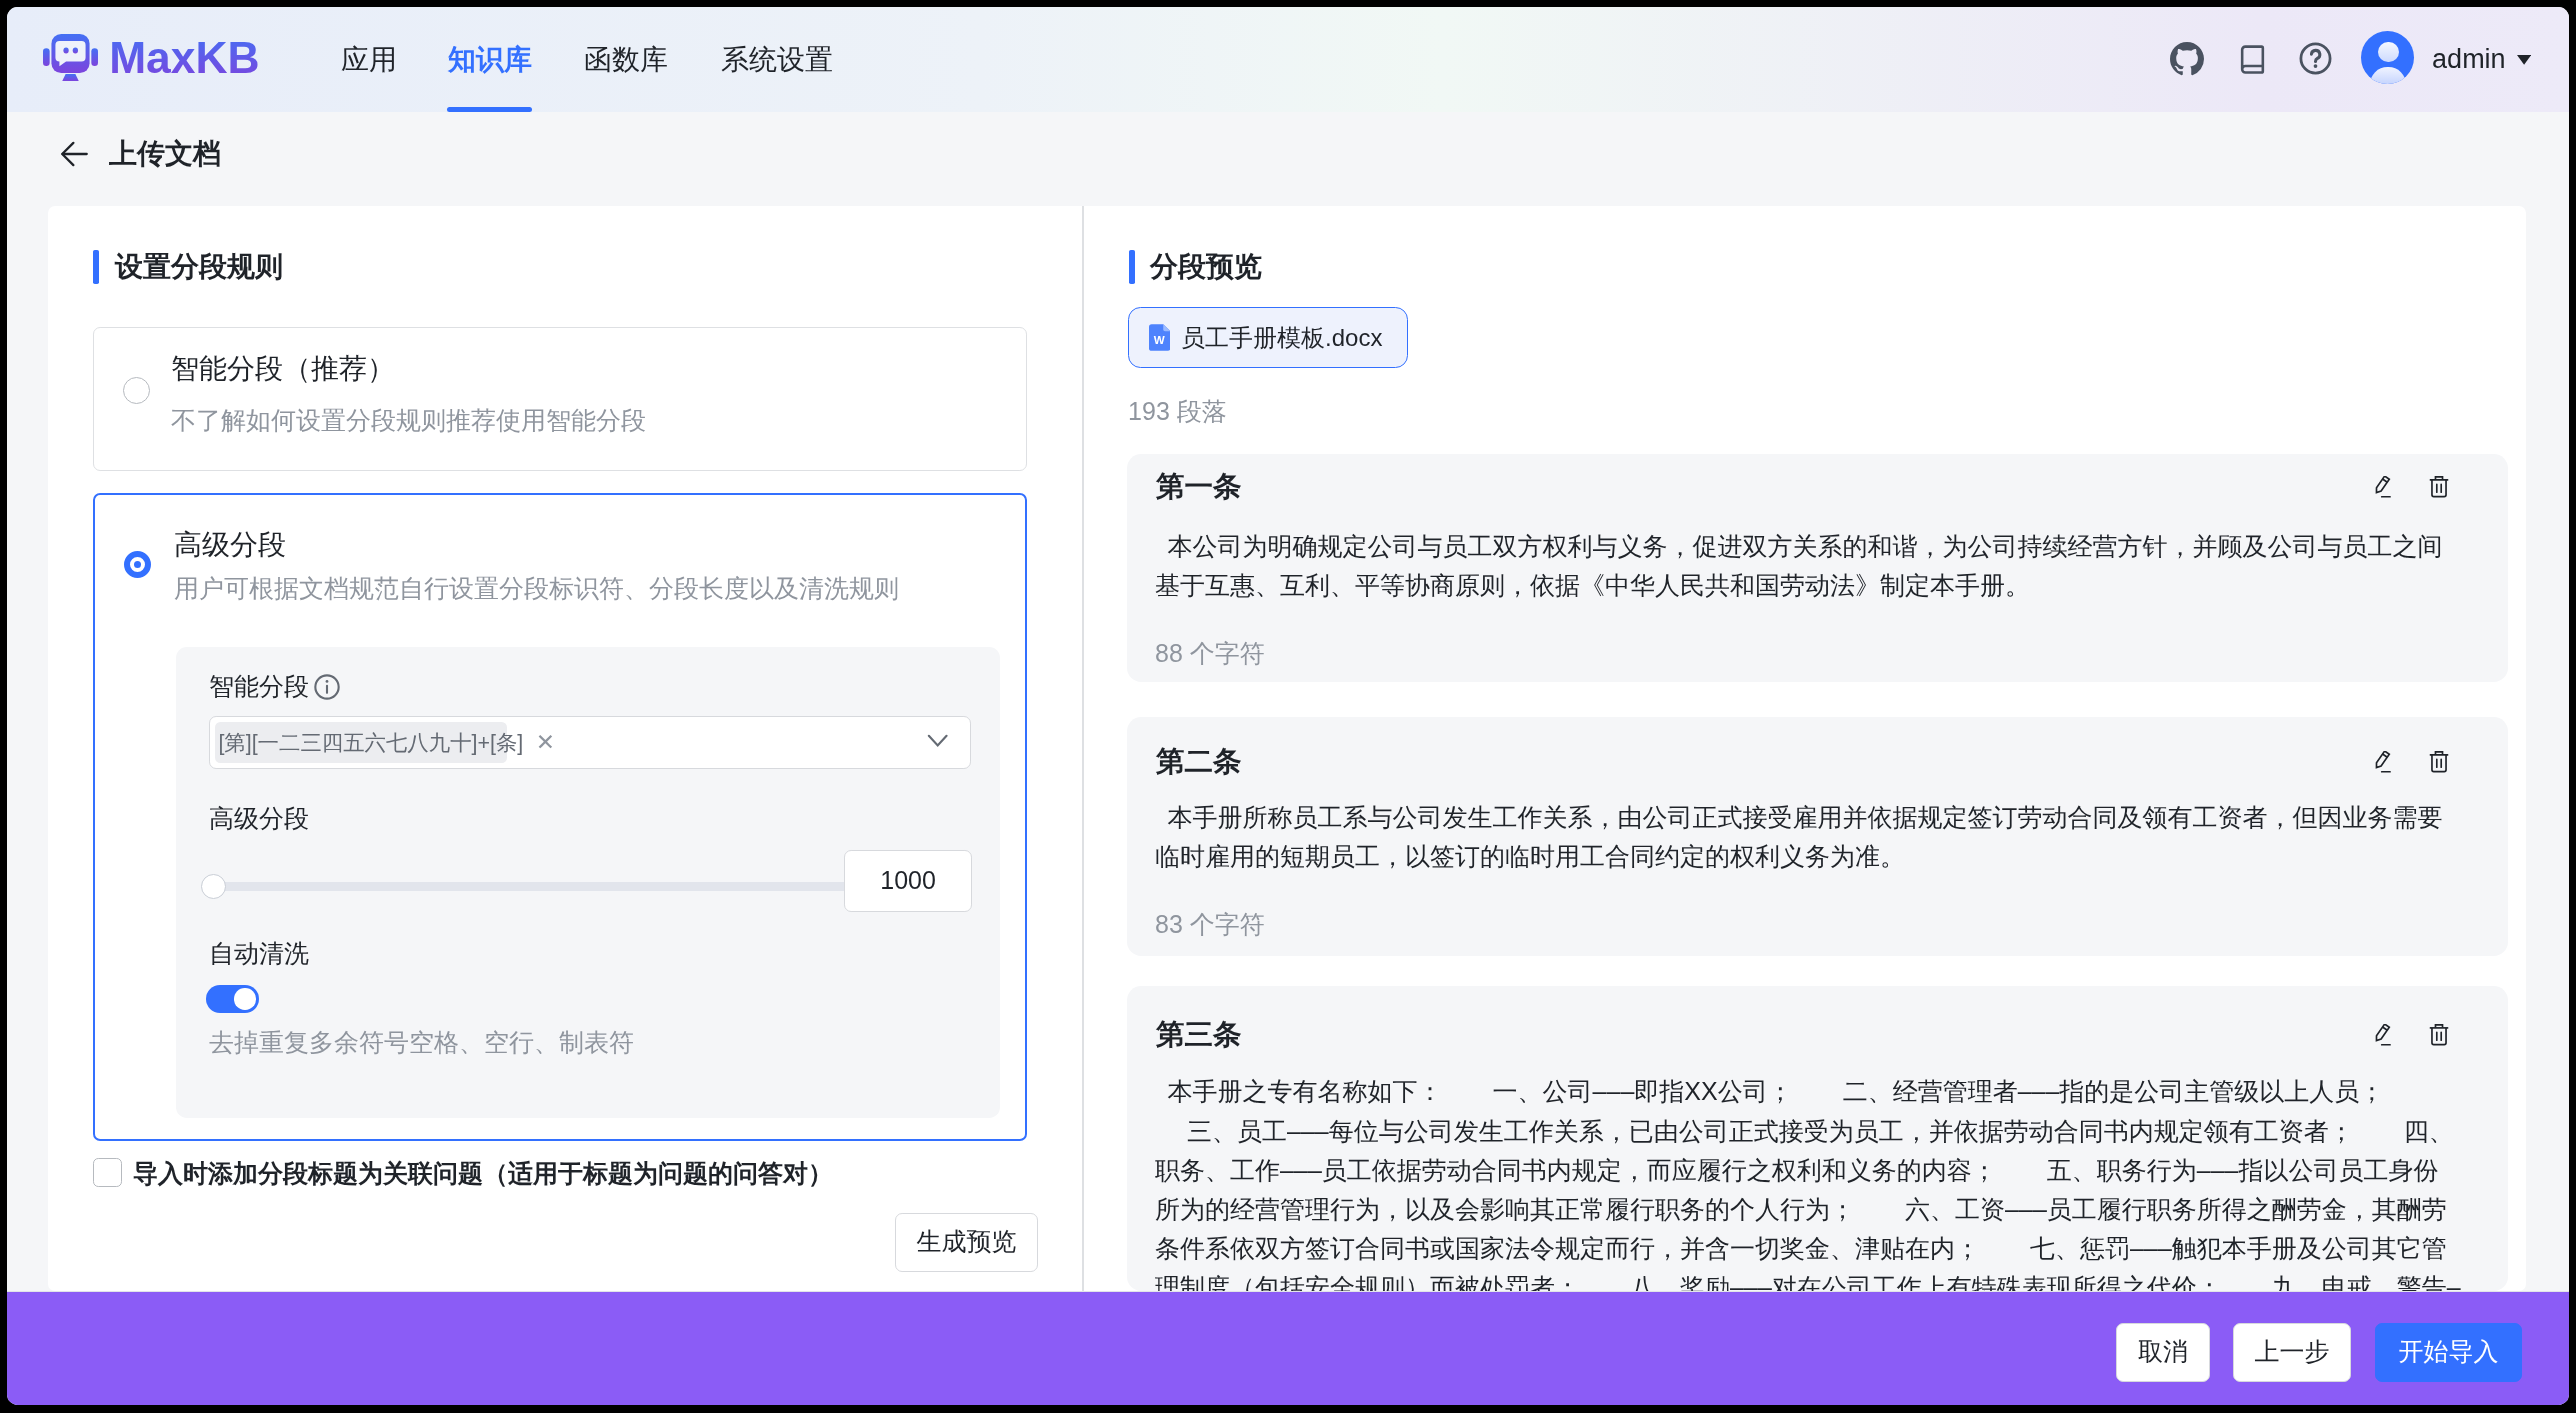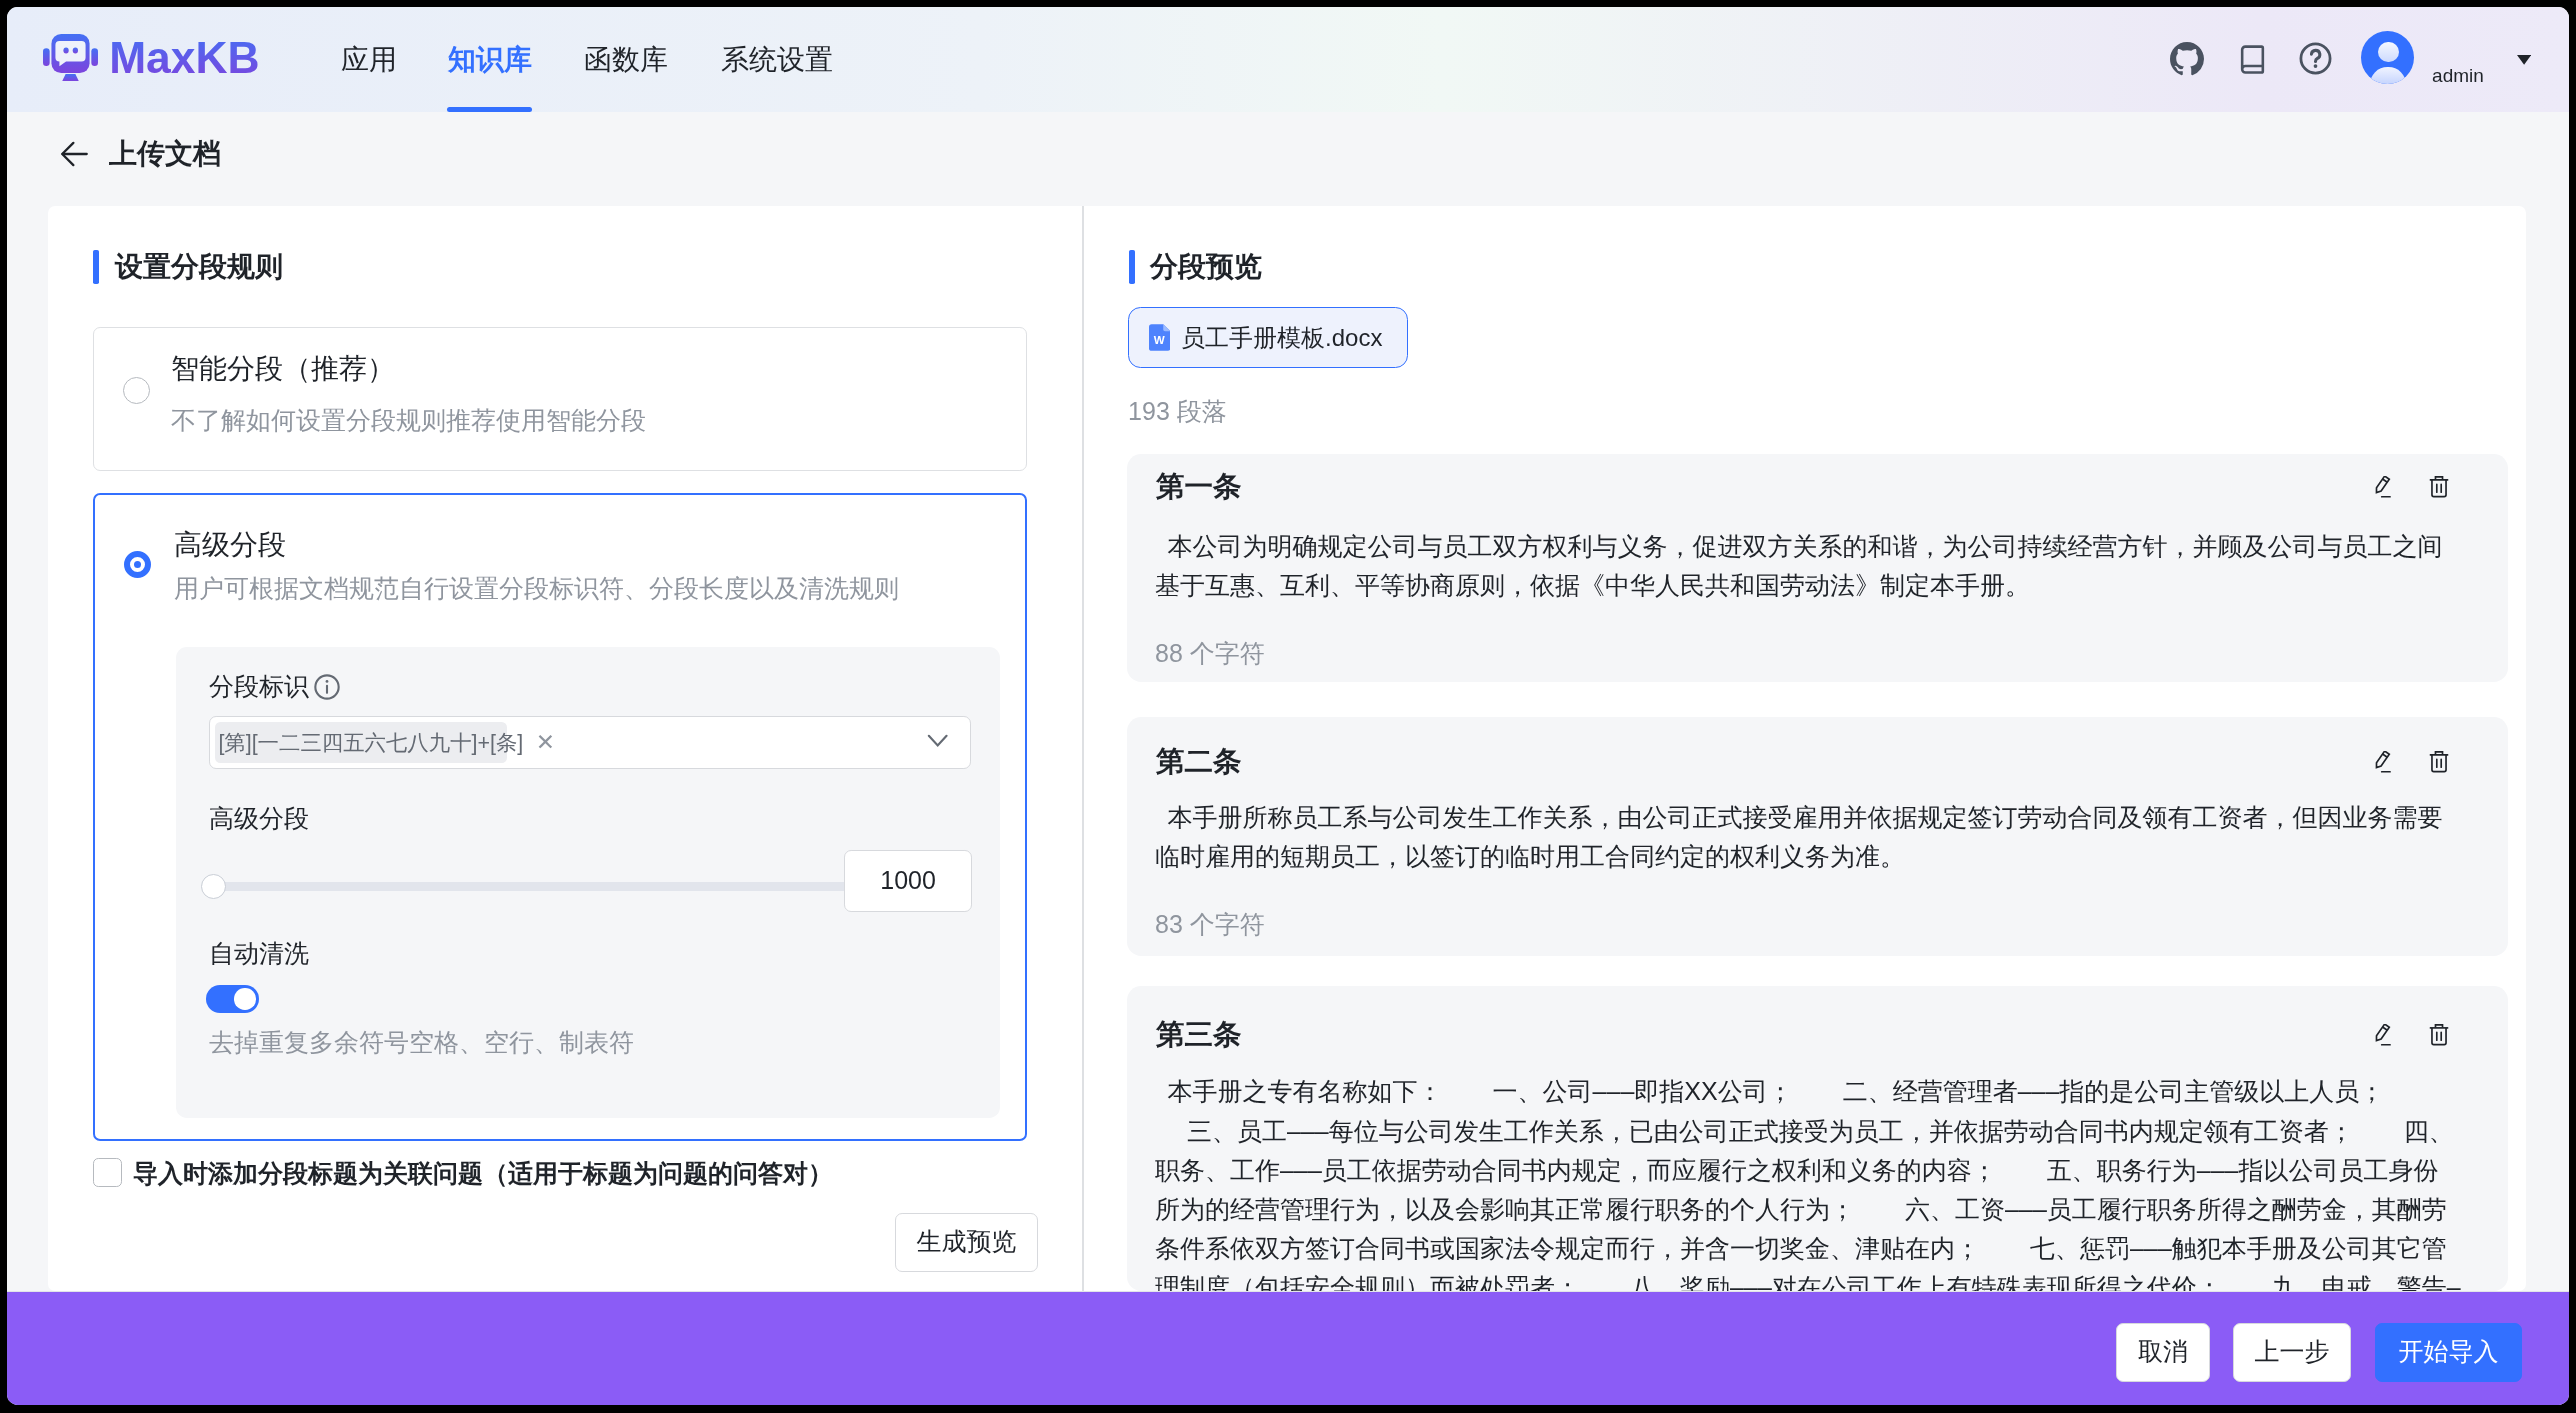--- a/index.html
+++ b/index.html
@@ -89,21 +89,21 @@
     </svg>
     <svg class="abs" style="left:2291px;top:34px" width="35" height="35" viewBox="0 0 24 24" fill="none" stroke="#4a5260" stroke-width="1.9">
       <circle cx="12" cy="12" r="10"></circle>
       <path d="M9.2 9a2.9 2.9 0 1 1 4 3c-.95.4-1.2.95-1.2 2" stroke-width="2.1" stroke-linecap="round"></path>
       <circle cx="12" cy="17.2" r="1.3" fill="#4a5260" stroke="none"></circle>
     </svg>
     <div class="abs" style="left:2354px;top:24px;width:53px;height:53px;border-radius:50%;background:#3370ff;overflow:hidden">
       <div class="abs" style="left:17px;top:10.7px;width:20.5px;height:20.5px;border-radius:50%;background:linear-gradient(180deg,#f5f8ff,#cddafe)"></div>
       <div class="abs" style="left:9px;top:36px;width:36px;height:21.4px;border-radius:18px 18px 3.6px 3.6px;background:linear-gradient(180deg,#f0f4ff,#bccdfd)"></div>
     </div>
-    <div class="abs" style="left:2425px;top:16px;height:105px;line-height:105px;font-size:19px;color:#1f2329">admin</div>
+    <div class="abs" style="left:2425px;top:0;height:105px;line-height:105px;font-size:27px;color:#1f2329">admin</div>
     <svg class="abs" style="left:2510px;top:48px" width="14.2" height="9.8" viewBox="0 0 16 11">
           <path d="M0 0 h16 l-8 11 z" fill="#1f2329"></path>
         </svg>
   </div>
 
   <svg class="abs" style="left:53px;top:134px" width="28.5" height="26" viewBox="0 0 32 29" fill="none" stroke="#1f2329" stroke-width="2.6" stroke-linecap="round" stroke-linejoin="round">
     <path d="M15 2 L2.5 14.5 L15 27"></path>
         <path d="M3 14.5 H30"></path>
   </svg>
   <div class="crumb-title">上传文档</div>
@@ -118,21 +118,21 @@
       <div class="radio" style="left:28.5px;top:49px"></div>
       <div class="opt-title" style="left:77px;top:23px">智能分段（推荐）</div>
       <div class="opt-desc" style="left:77px;top:74px">不了解如何设置分段规则推荐使用智能分段</div>
     </div>
 
     <div class="optbox sel" style="top:287px;height:648px">
       <div class="radio on" style="left:28.5px;top:56px"></div>
       <div class="opt-title" style="left:79px;top:32px">高级分段</div>
       <div class="opt-desc" style="left:79px;top:75px">用户可根据文档规范自行设置分段标识符、分段长度以及清洗规则</div>
       <div class="innerpanel">
-        <div class="flabel" style="left:33px;top:21.4px">分段标识</div>
+        <div class="flabel" style="left:33px;top:21.4px">智能分段</div>
         <svg class="abs" style="left:137px;top:26px" width="28" height="28" viewBox="0 0 24 24" fill="none" stroke="#646a73" stroke-width="1.8">
           <circle cx="12" cy="12" r="10"></circle>
               <path d="M12 11 v6" stroke-linecap="round"></path>
               <circle cx="12" cy="7.2" r="1.2" fill="#646a73" stroke="none"></circle>
         </svg>
         <div class="select">
           <div class="tagchip">[第][一二三四五六七八九十]+[条]<span style="display:inline-block;margin-left:12.5px;color:#8f959e;font-size:23px">✕</span></div>
           <svg class="abs" style="left:717px;top:17px" width="21.4" height="14.2" viewBox="0 0 24 16" fill="none" stroke="#646a73" stroke-width="2.4" stroke-linecap="round">
                 <path d="M2 2 L12 13 L22 2"></path>
               </svg>

